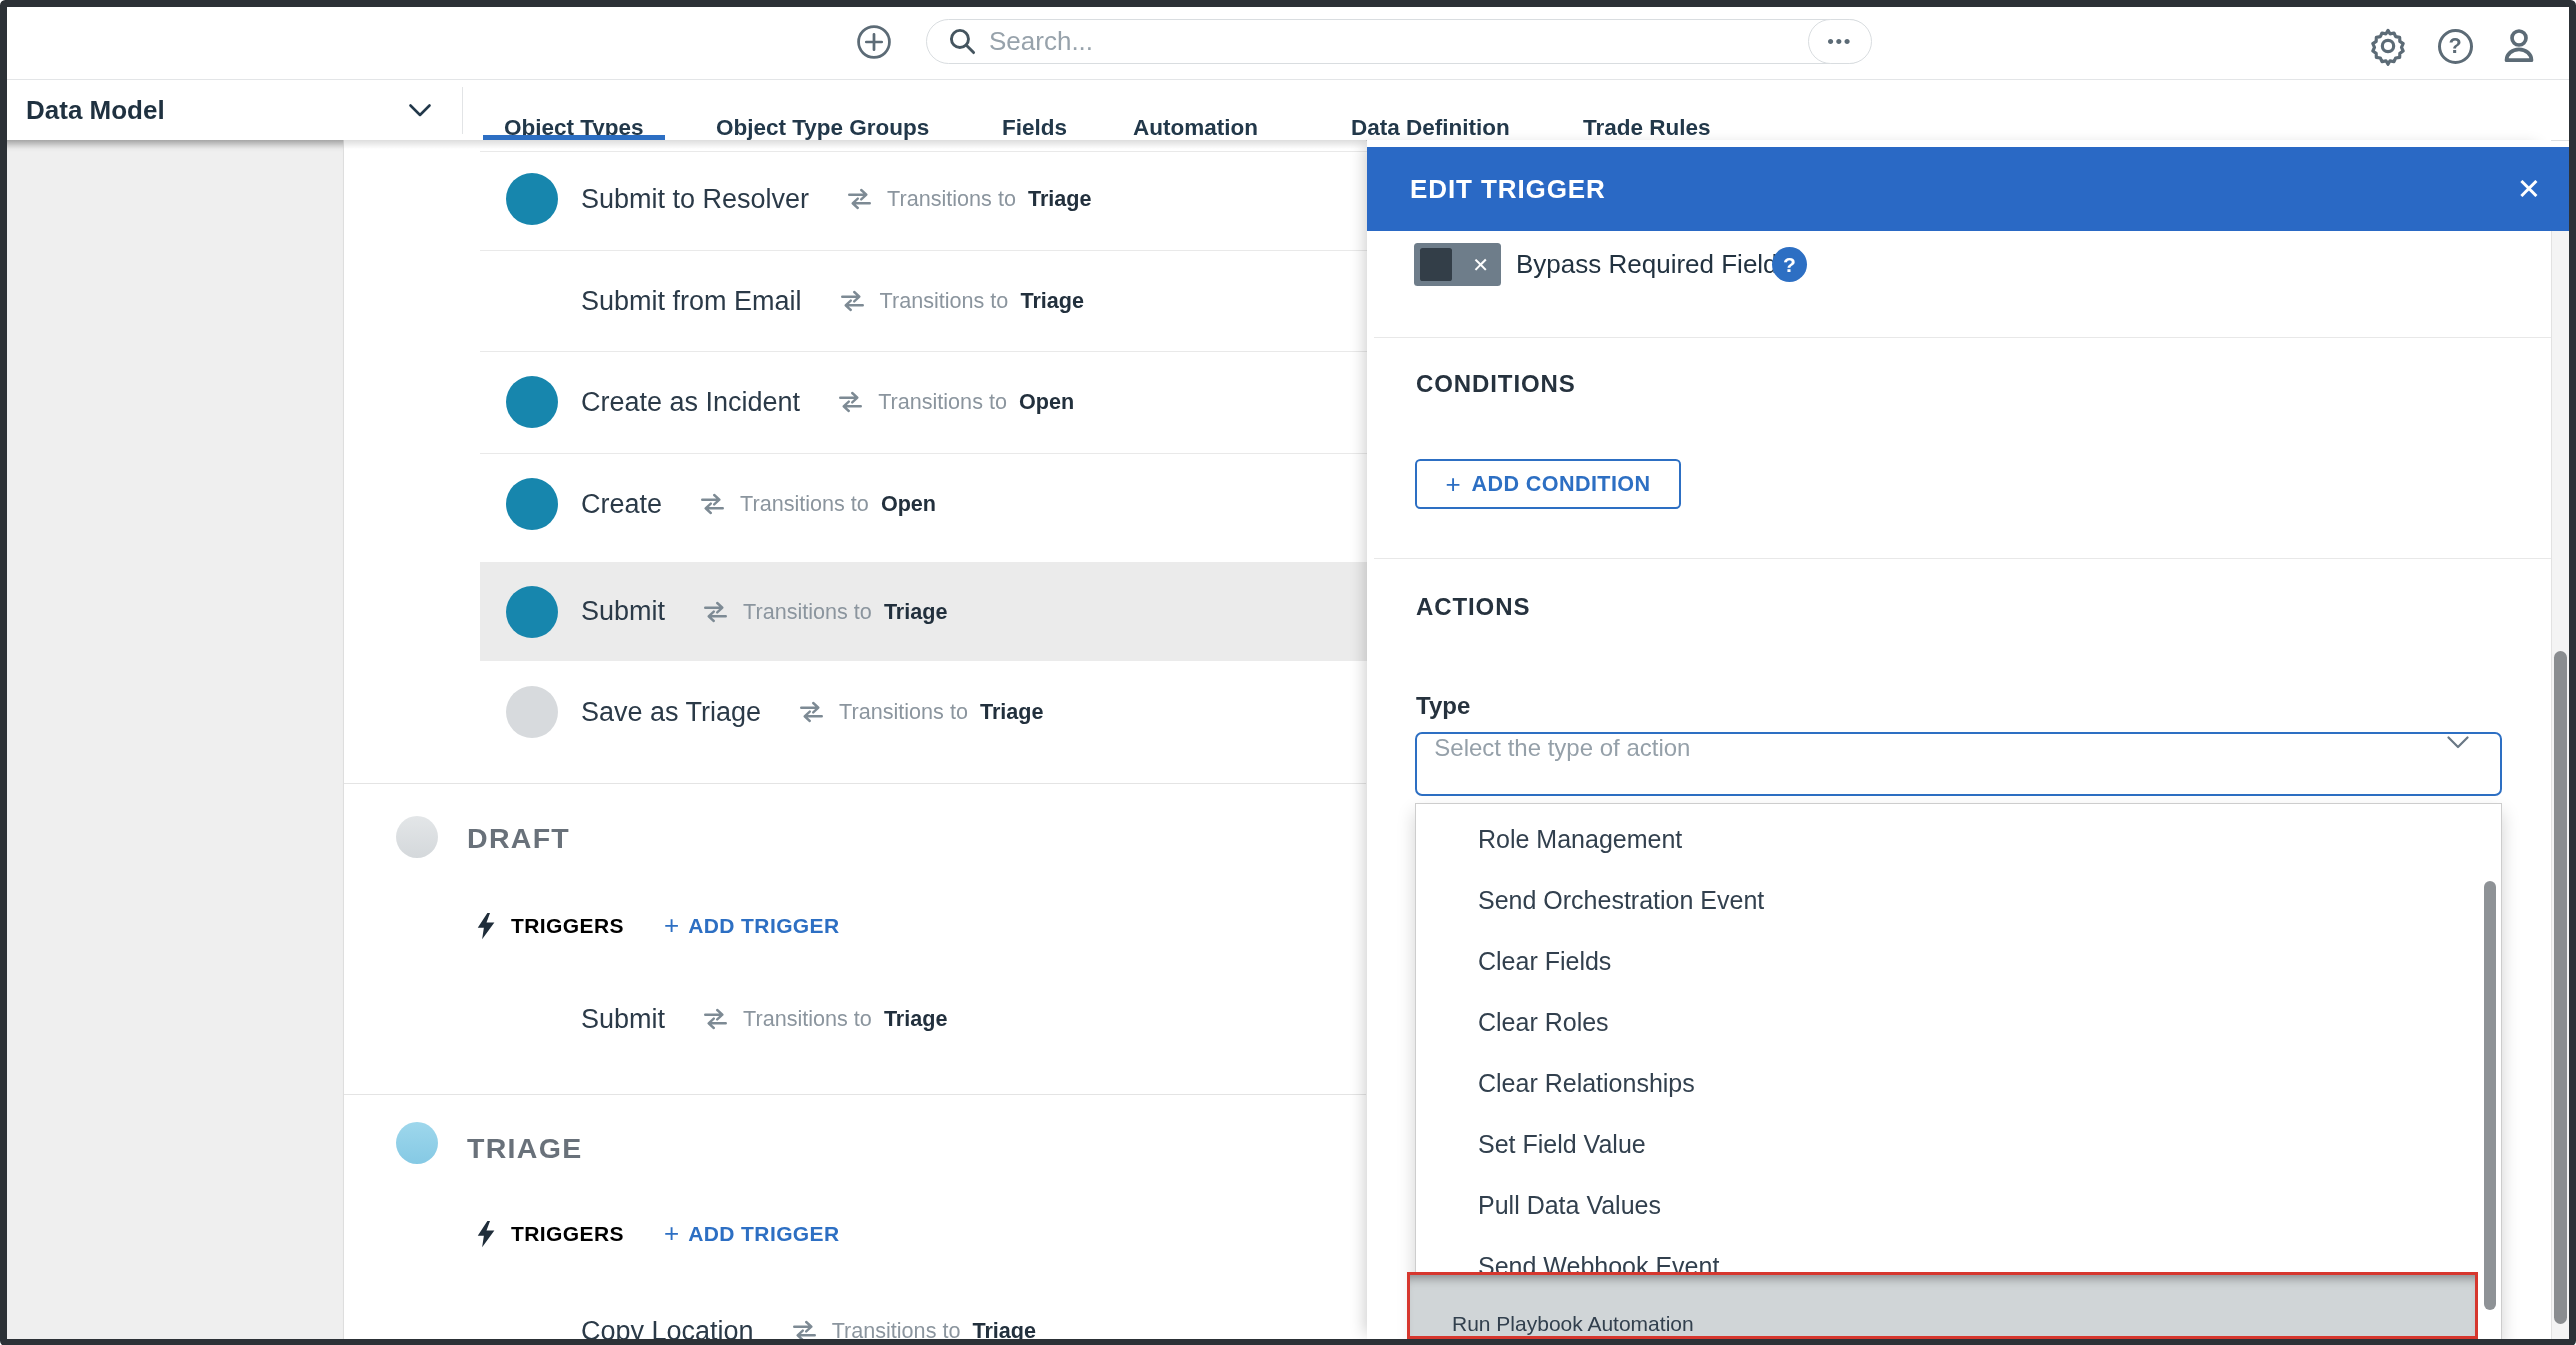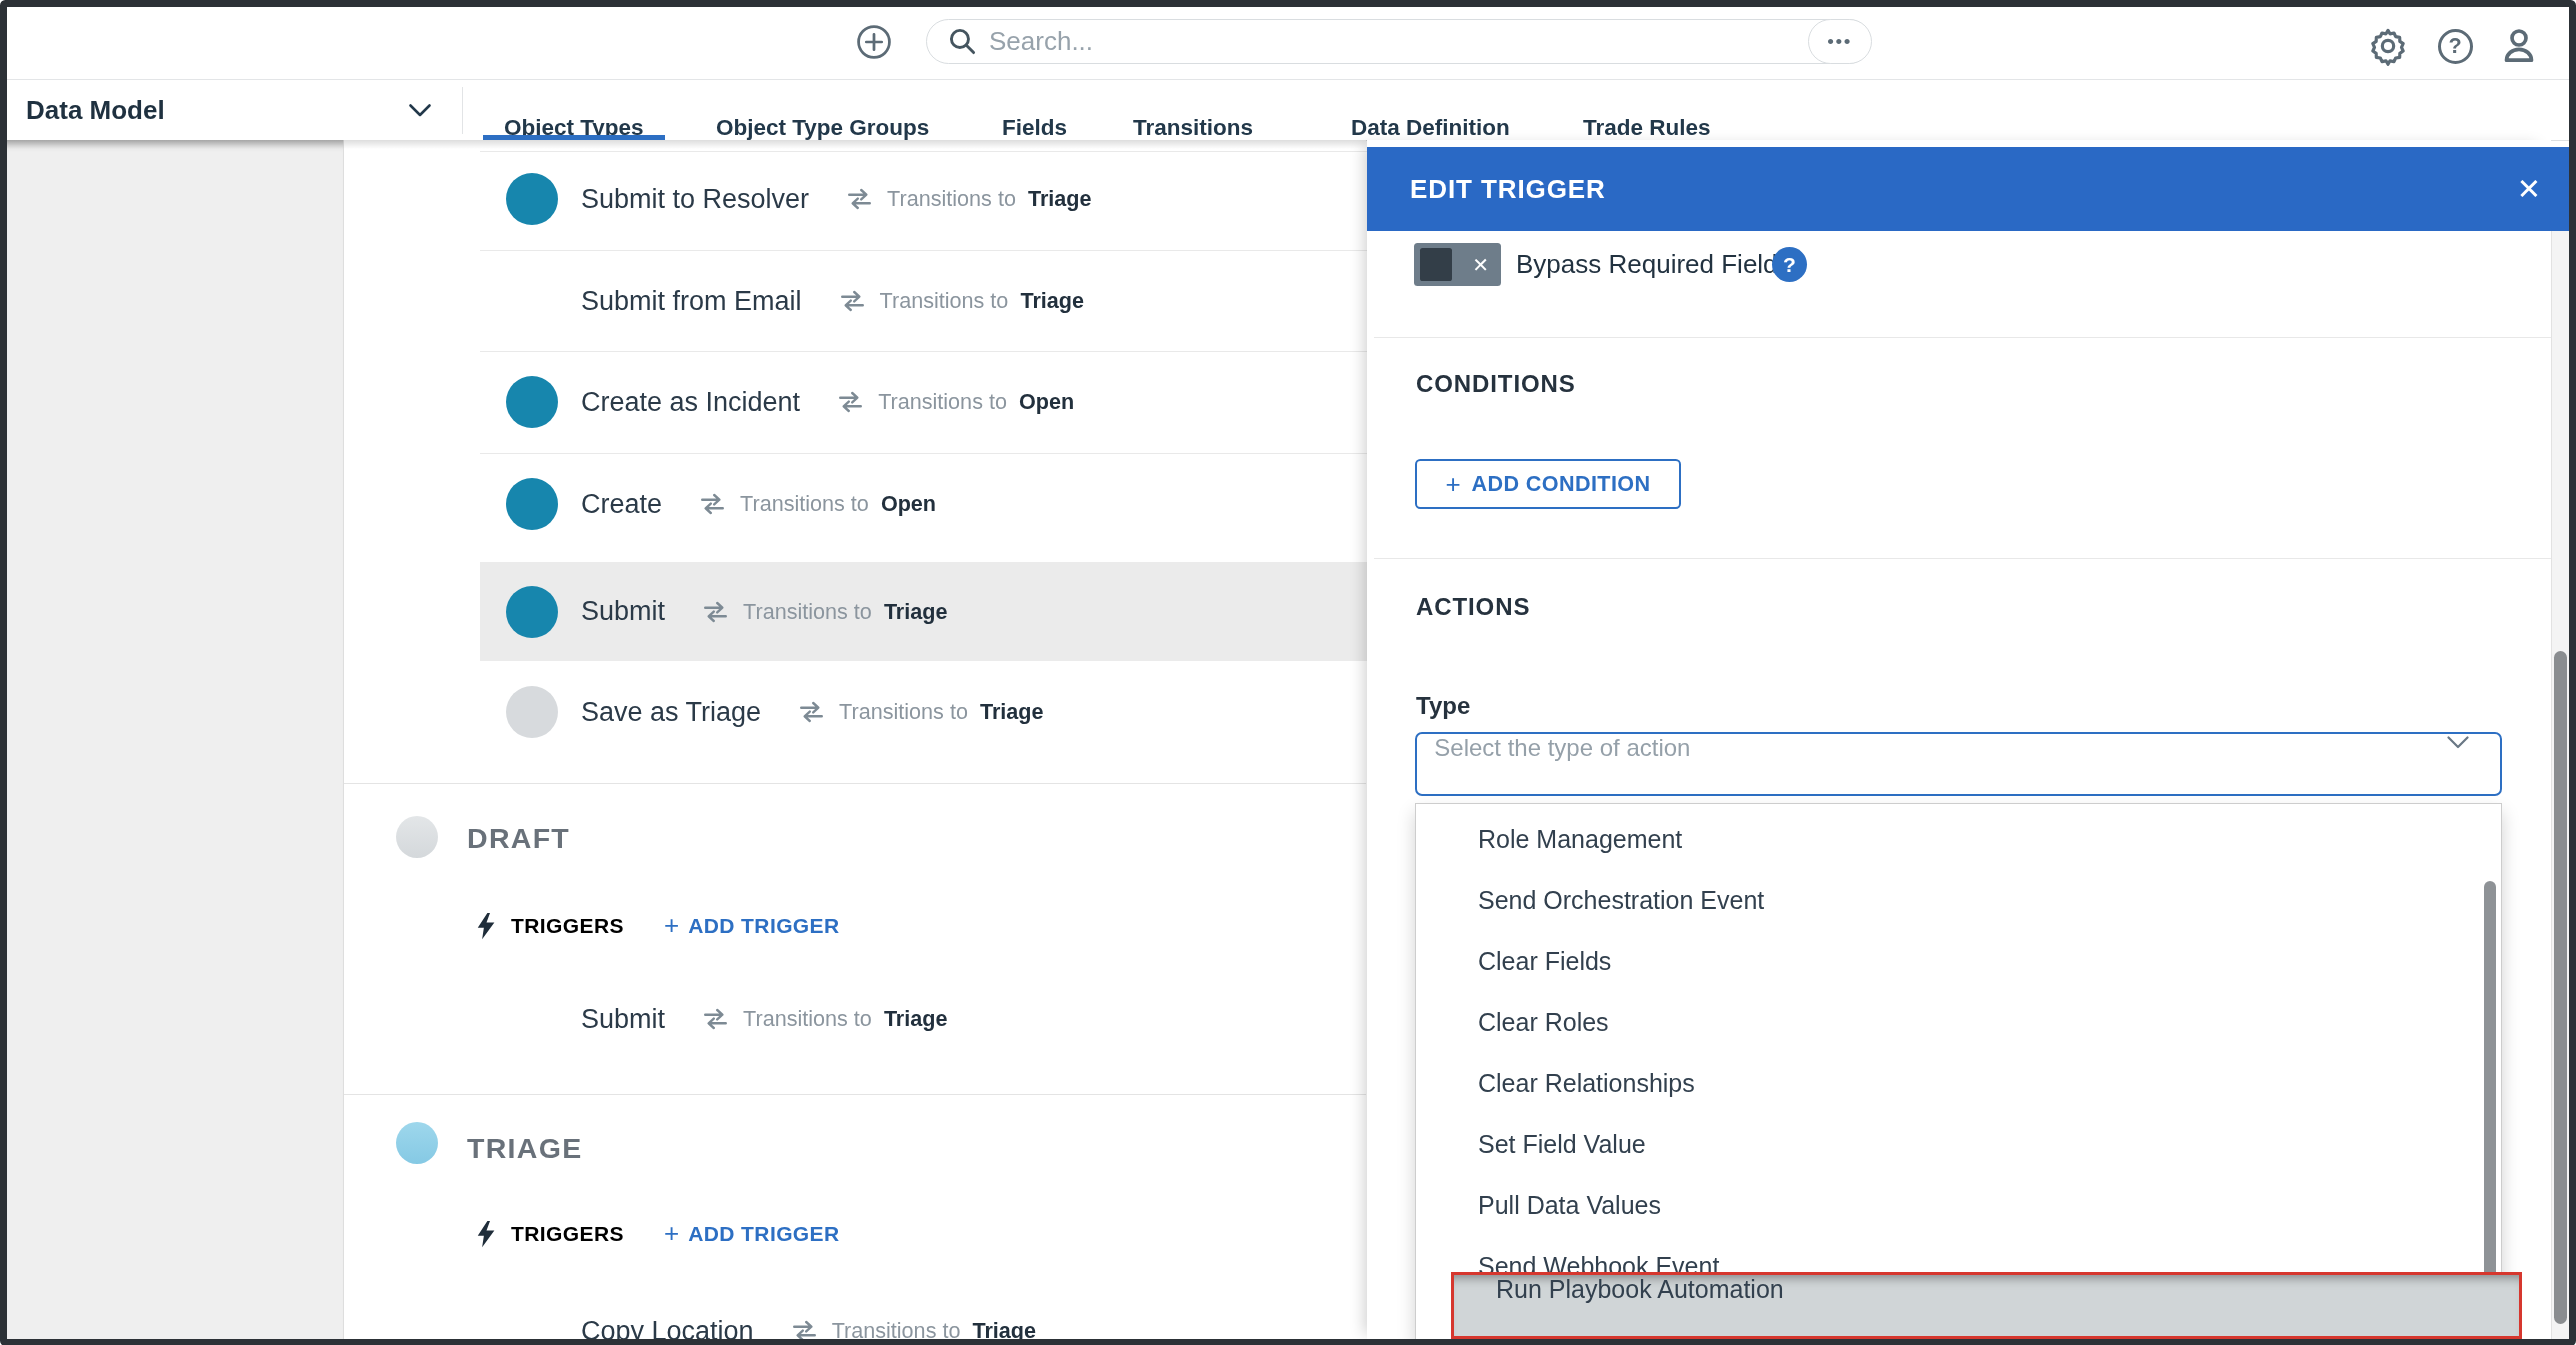--- a/index.html
+++ b/index.html
@@ -73,21 +73,21 @@
   .type-label { left:1409px; top:685px; font-size:24px; font-weight:bold; color:#26323e; }
   .type-select { left:1408px; top:725px; width:1087px; height:64px; border:2.6px solid var(--accent_blue,#2d6fc3); border-radius:7px; background:#fff; display:flex; align-items:flex-start; cursor:text; }
   .type-input { flex:1; border:none; outline:none; margin-left:17.3px; font-size:24px; color:#44525d; background:transparent; }
   .type-input::placeholder { color:#95a0a9; }
   .type-chevron { margin-right:29px; }
 
   .dropdown { left:1408px; top:796px; width:1087px; height:536px; background:#fff; border:0.9px solid #cdcdcd; border-bottom:none; box-shadow:0 8.7px 17.3px rgba(0,0,0,0.18);padding-left:26px; }
   .dd-item { height:61px; display:flex; align-items:center; padding-left:36px; font-size:25px; color:#32404e; cursor:pointer; }
   .dd-scroll-thumb { left:2477px; top:874px; width:12px; height:429px; background:#8e9296; border-radius:6px; cursor:pointer; }
 
-  .dd-highlight { left:1400px; top:1265px; width:1071px; height:67px; border:3.5px solid var(--annotation_red,#d6372e); background:#d0d5d7; box-shadow:inset 0 10.4px 10.4px -7.8px rgba(0,0,0,0.40); display:flex; align-items:flex-start; padding-left:42px; font-size:25px; color:#32404e; cursor:pointer;margin-left:44px; }
+  .dd-highlight { left:1400px; top:1265px; width:1071px; height:67px; border:3.5px solid var(--annotation_red,#d6372e); background:#d0d5d7; box-shadow:inset 0 10.4px 10.4px -7.8px rgba(0,0,0,0.40); display:flex; align-items:flex-end; padding-left:42px; font-size:21px; color:#32404e; cursor:pointer; }
 
   .win-scroll-track { left:2544px; top:224px; width:18px; height:1108px; background:#f4f4f4; border-left:0.9px solid #e2e2e2; }
   .win-scroll-thumb { left:2547px; top:644px; width:13px; height:673px; background:#8a8d90; border-radius:7px; cursor:pointer; }
 </style>
 </head>
 <body>
 
 <div class="screen">
 
   <div class="abs topbar"></div>
@@ -140,21 +140,21 @@
     <span>Object Types</span>
     <span class="tab-underline"></span>
   </div>
   <div class="abs tab" style="left:709px;">
     <span>Object Type Groups</span>
   </div>
   <div class="abs tab" style="left:995px;">
     <span>Fields</span>
   </div>
   <div class="abs tab" style="left:1126px;">
-    <span>Transitions</span>
+    <span>Automation</span>
   </div>
   <div class="abs tab" style="left:1344px;">
     <span>Data Definition</span>
   </div>
   <div class="abs tab" style="left:1576px;">
     <span>Trade Rules</span>
   </div>
 
   <div class="abs sidebar"></div>
   <div class="abs content"></div>

